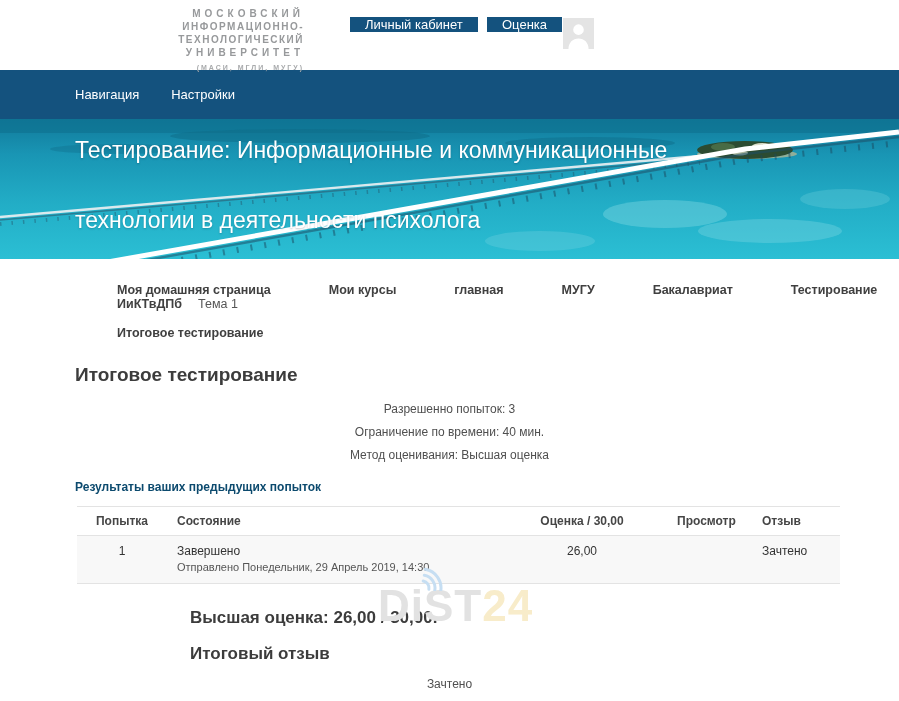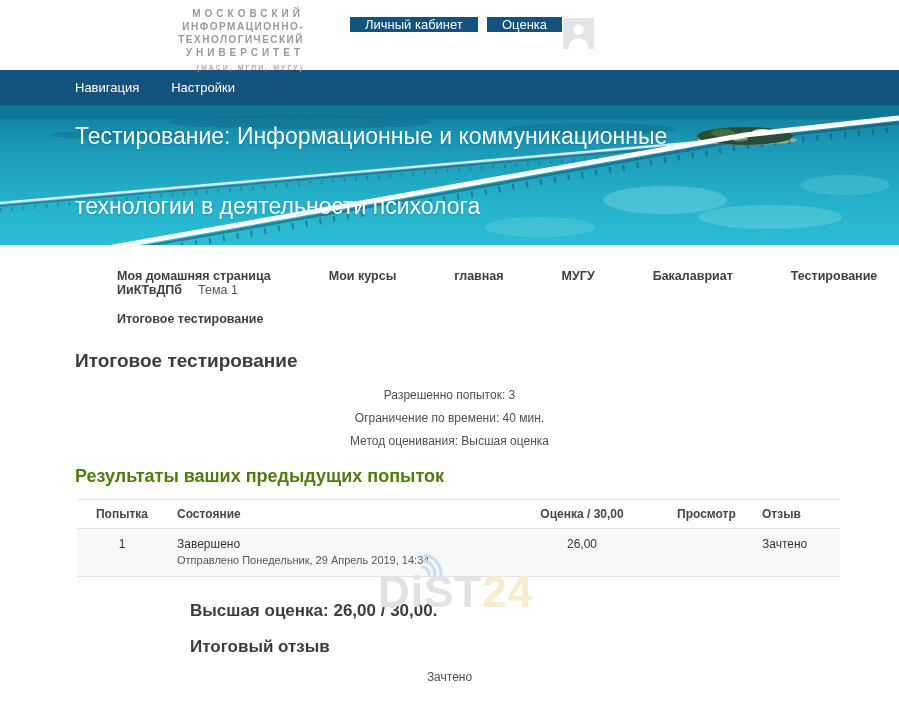--- a/index.html
+++ b/index.html
@@ -17,21 +17,21 @@
   .logo .l3 { font-size:10px; letter-spacing:4px; }
   .logo .l4 { font-size:7px; letter-spacing:2px; color:#a8aaac; margin-top:2px; }
   .btn { background:#14527e; color:#fff; border:none; font-family:inherit;
          font-size:13px; height:15px; padding:0 15px; cursor:pointer; }
   .btn-cabinet { position:absolute; left:350px; top:17px; }
   .btn-logout  { position:absolute; left:487px; top:17px; }
   .avatar { position:absolute; left:563px; top:18px; width:31px; height:31px;
             background:#e4e4e4; cursor:pointer; }
   .avatar svg { display:block; width:31px; height:31px; }
   
-  .navbar { height:35px; background:#14527e; display:flex; align-items:center;
+  .navbar { height:49px; background:#14527e; display:flex; align-items:center;
             padding-left:75px; }
   .nav-item { color:#fff; font-size:13px; margin-right:32px; cursor:pointer; }
   
   .banner { position:relative; height:152px; overflow:hidden; }
   .banner svg.bg { position:absolute; left:0; top:0; width:899px; height:140px; }
   .banner-title { position:absolute; left:75px; top:-4px; width:692px;
                   color:#fff; font-size:23px; line-height:70px;
                   text-shadow:0 1px 2px rgba(0,40,60,.25); }
   
   .content { position:relative; z-index:1; }
@@ -42,21 +42,21 @@
   .watermark .wm-arcs { position:absolute; left:37px; top:-16px; }
   .wm1 { left:378px; top:298px; }
   .breadcrumb { display:flex; flex-wrap:wrap; padding-left:75px; margin-top:12px;
                 column-gap:16px; font-size:12.5px; font-weight:bold; }
   .breadcrumb a { color:#404040; text-decoration:none; cursor:pointer;margin-left:42px; }
   .crumb-current { color:#555; font-weight:normal; }
   .breadcrumb-2 { margin-top:15px; }
   h1.quiz-title { margin:24px 0 0 75px; font-size:19px; color:#3c3c3c; }
   .quiz-info { margin-top:16px; text-align:center; font-size:12px; color:#4f4f4f; }
   .quiz-info p { margin-bottom:9px; }
-  h2.results-heading { margin:18px 0 0 75px; font-size:18px; color:#4d7c0f; }
+  h2.results-heading { margin:18px 0 0 75px; font-size:12px; color:#0c4a6e; }
   table.results { margin:12px 0 0 77px; width:763px; border-collapse:collapse;
                   font-size:12px; color:#333; }
   table.results th { border-top:1px solid #e3e3e3; border-bottom:1px solid #e3e3e3;
                      padding:7px 10px; font-weight:bold; color:#464646; text-align:left; }
   table.results td { padding:8px 10px 10px; vertical-align:top; }
   table.results tbody tr { background:#f8f8f8; border-bottom:1px solid #e3e3e3; }
   .col-center { text-align:center !important; }
   .cell-sub { font-size:11px; color:#555; margin-top:3px; }
   .best-grade { margin:24px 0 0 190px; font-size:17px; font-weight:bold; color:#3c3c3c; }
   .final-heading { margin:16px 0 0 190px; font-size:17px; font-weight:bold; color:#3c3c3c; }
@@ -179,21 +179,21 @@
           <th class="col-center">Оценка / 30,00</th>
           <th>Просмотр</th>
           <th>Отзыв</th>
         </tr>
       </thead>
       <tbody>
         <tr>
           <td class="col-center">1</td>
           <td>
             <div>Завершено</div>
-            <div class="cell-sub">Отправлено Понедельник, 29 Апрель 2019, 14:34</div>
+            <div class="cell-sub">Отправлено Понедельник, 29 Апрель 2019, 14:30</div>
           </td>
           <td class="col-center">26,00</td>
           <td></td>
           <td>Зачтено</td>
         </tr>
       </tbody>
     </table>
 
     <div class="best-grade">Высшая оценка: 26,00 / 30,00.</div>
     <div class="final-heading">Итоговый отзыв</div>

